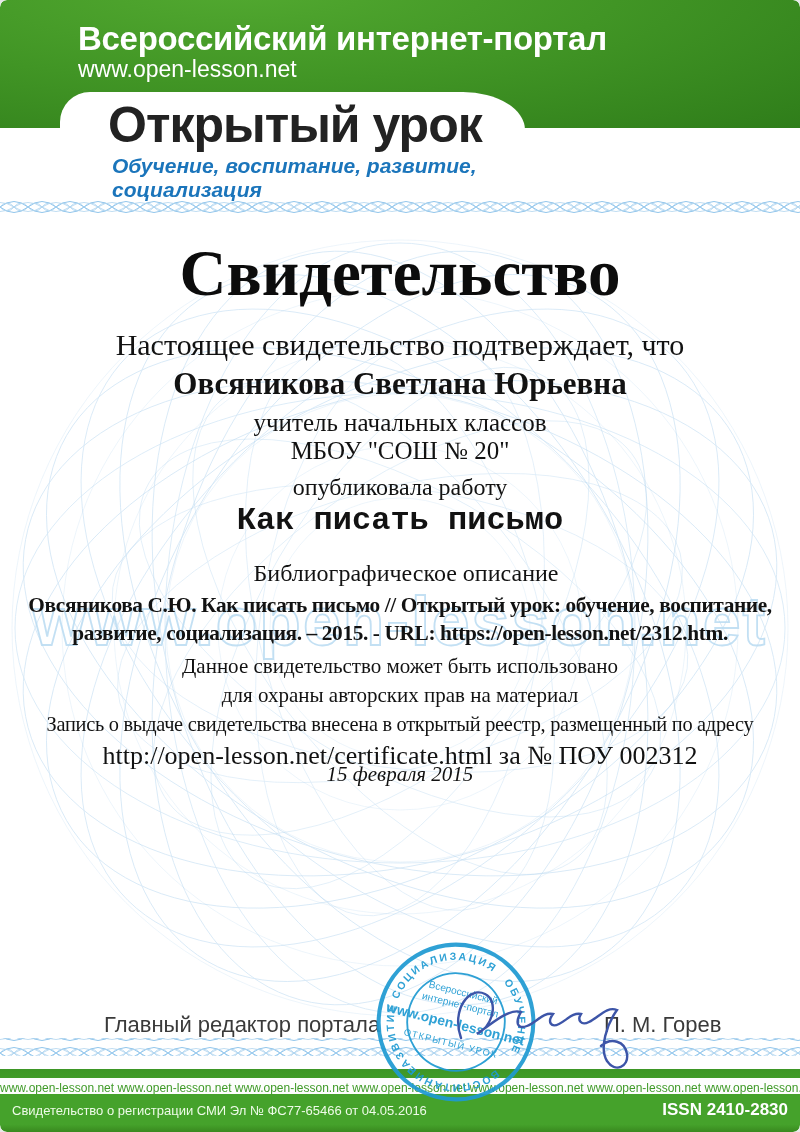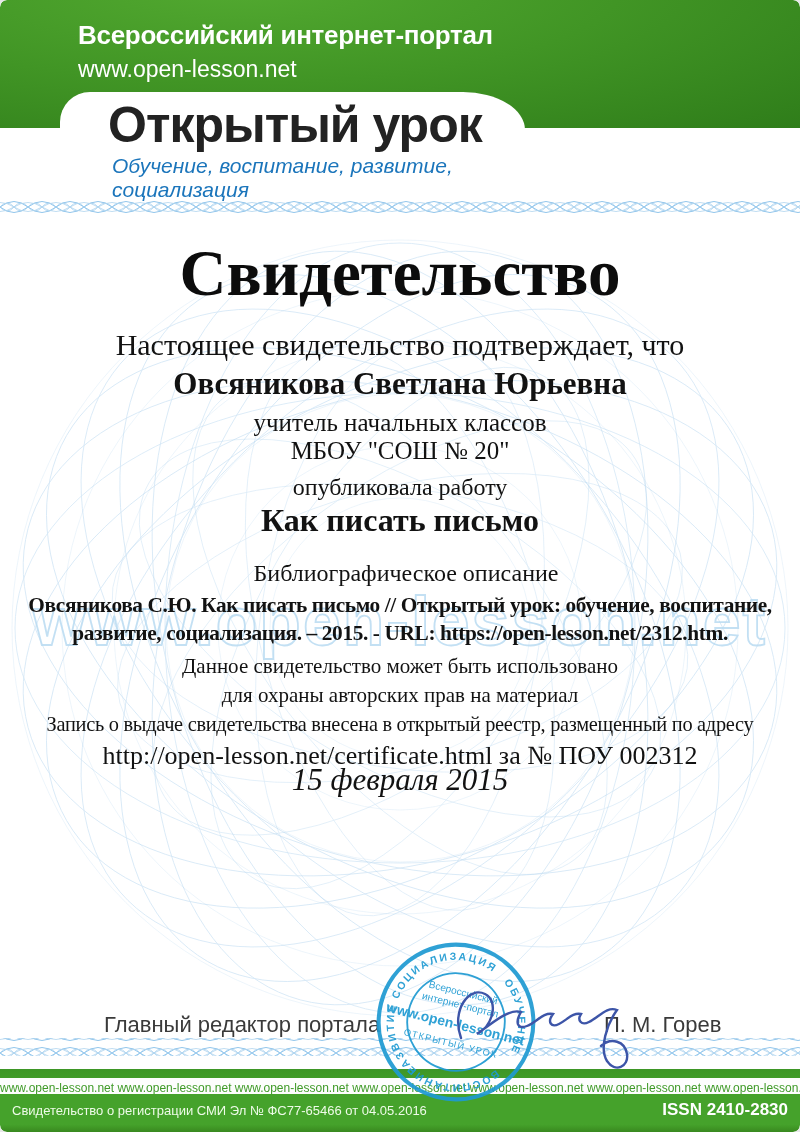--- a/index.html
+++ b/index.html
@@ -7,50 +7,50 @@
         overflow:hidden;border-radius:7px;
         font-family:"Liberation Serif","DejaVu Serif",serif;}
   
   .decor{position:absolute;inset:0;z-index:0;}
   
   .hdr{position:absolute;top:0;left:0;right:0;height:128px;z-index:1;
        background:radial-gradient(ellipse at 30% -10%, #52a930 0%, #419525 48%, #2f7d1a 100%);
        border-radius:7px 7px 0 0;}
   .hdr-title{position:absolute;left:78px;top:20px;color:#fff;
        font-family:"Liberation Sans","DejaVu Sans",sans-serif;
-       font-weight:bold;font-size:26px;letter-spacing:-.3px;}
+       font-weight:bold;font-size:33px;letter-spacing:-.3px;}
   .hdr-url{position:absolute;left:78px;top:56px;color:#fff;
        font-family:"Liberation Sans","DejaVu Sans",sans-serif;
        font-size:23px;font-weight:400;}
   .tab{position:absolute;left:60px;top:92px;width:465px;height:100px;background:#fff;
        border-top-left-radius:30px;border-top-right-radius:62px 38px;}
   .brand{position:absolute;left:48px;top:4px;color:#222;
        font-family:"Liberation Sans","DejaVu Sans",sans-serif;
        font-weight:700;font-size:50px;letter-spacing:-1px;}
   .brand-sub{position:absolute;left:52px;top:62px;color:#1b75bb;
        font-family:"Liberation Sans","DejaVu Sans",sans-serif;
-       font-style:italic;font-size:21px;font-weight:400;}
+       font-style:italic;font-size:21px;font-weight:700;}
   
   .body{position:absolute;inset:0;z-index:2;}
   .line{position:absolute;left:0;right:0;text-align:center;white-space:nowrap;color:#121212;}
   .cert-title{top:236px;font-size:65px;font-weight:bold;color:#0c0c0c;}
   .confirm{top:328px;font-size:30px;}
   .recipient{top:366px;font-size:31px;font-weight:bold;}
   .position{top:409px;font-size:25px;}
   .school{top:437px;font-size:25px;}
   .published{top:474px;font-size:24px;}
-  .work{top:502px;font-size:32px;font-weight:bold;}
+  .work{top:502px;font-size:32px;font-weight:bold;font-family:Liberation Mono, monospace;}
   .biblabel{top:560px;font-size:24px;padding-left:12px;}
   .bib0{top:592px;font-size:22px;font-weight:bold;letter-spacing:-.4px;transform:scaleX(.97);}
   .bib1{top:620px;font-size:22px;font-weight:bold;letter-spacing:-.4px;transform:scaleX(.97);}
   .info0{top:654px;font-size:21px;}
   .info1{top:683px;font-size:21px;}
   .info2{top:712px;font-size:21px;letter-spacing:-.3px;transform:scaleX(.97);}
   .info3{top:741px;font-size:26px;}
-  .date{top:762px;font-size:31px;font-style:italic;}
+  .date{top:762px;font-size:21px;font-style:italic;}
   
   .role{position:absolute;left:104px;top:1012px;z-index:2;color:#3a3a3a;
         font-family:"Liberation Sans","DejaVu Sans",sans-serif;font-size:22px;}
   .editor{position:absolute;left:604px;top:1012px;z-index:2;color:#3a3a3a;
         font-family:"Liberation Sans","DejaVu Sans",sans-serif;font-size:22px;}
   .stamp{position:absolute;left:372px;top:938px;z-index:4;opacity:.92;}
   .sign{position:absolute;left:445px;top:960px;z-index:5;}
   
   .footer{position:absolute;left:0;right:0;top:1069px;height:63px;z-index:3;
         background:linear-gradient(#3e9626,#45a22b 30%,#45a22b 88%,#39891f);

